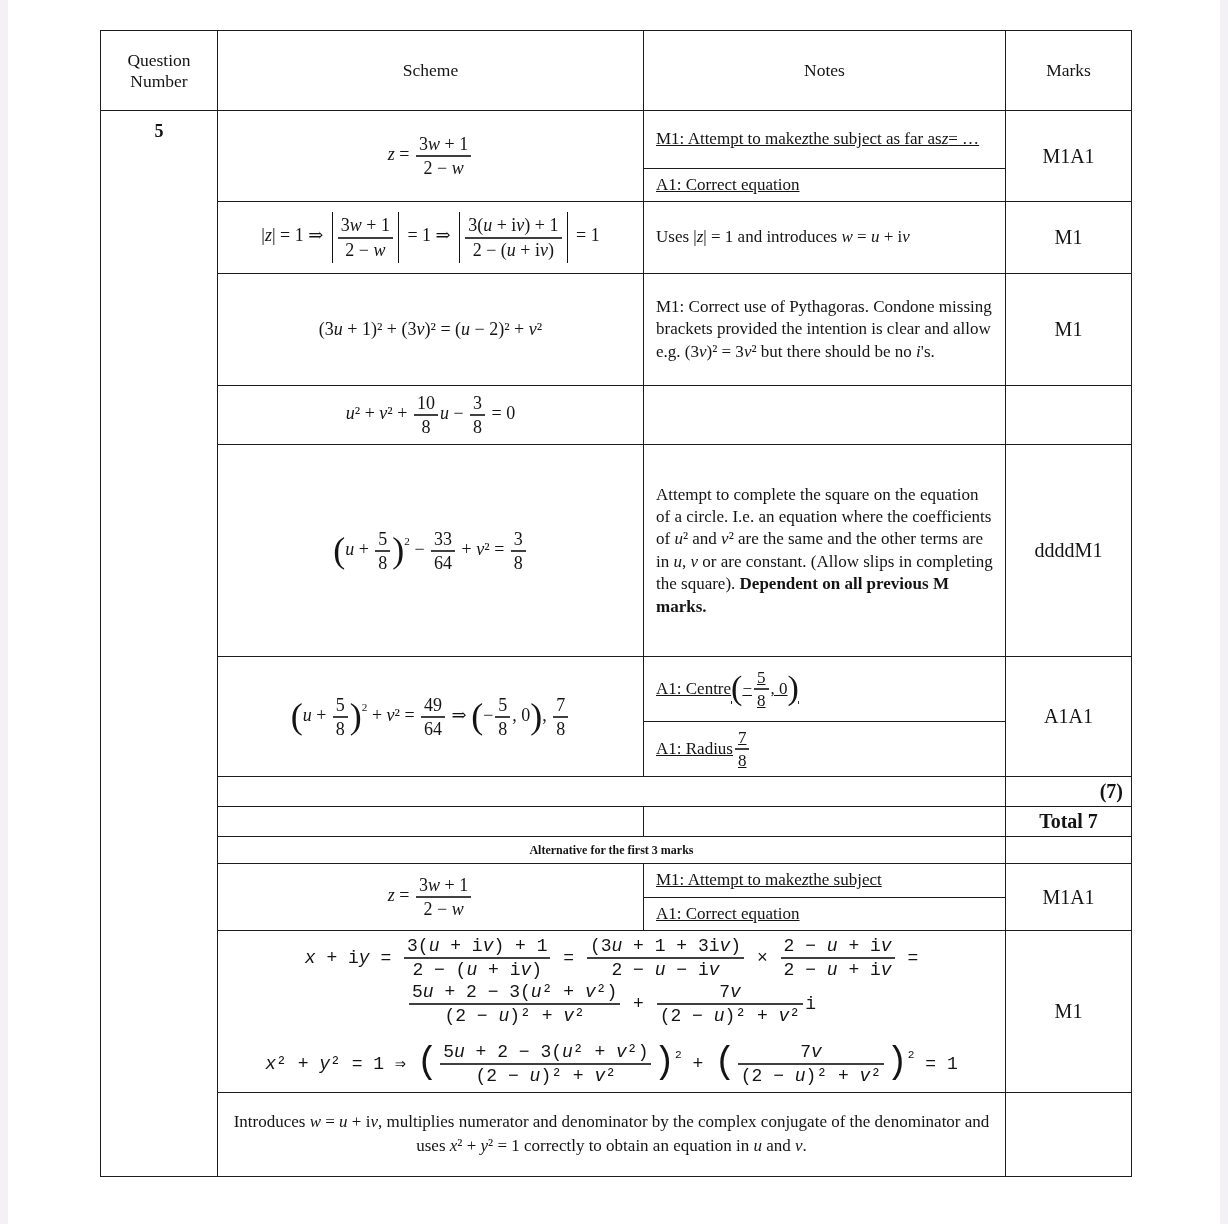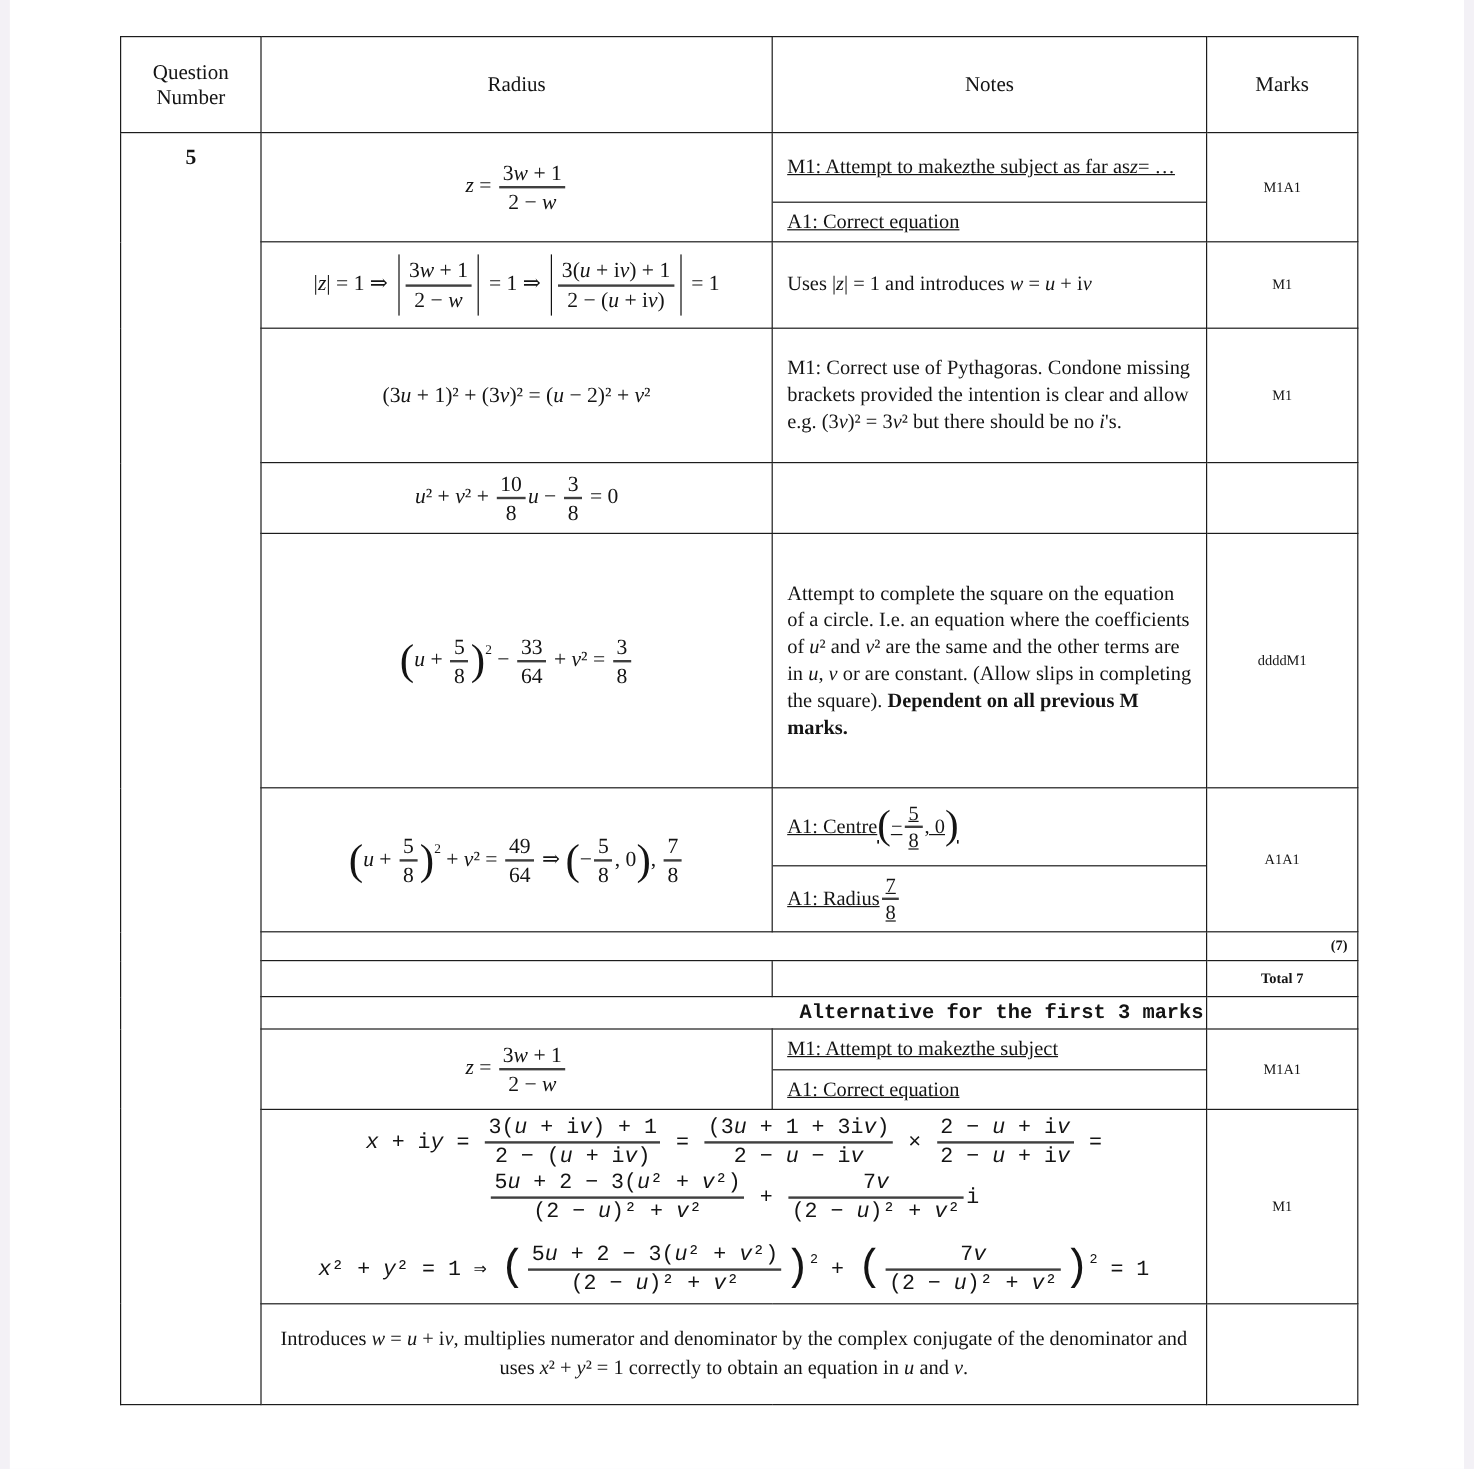--- a/index.html
+++ b/index.html
@@ -24,24 +24,24 @@
   .ms th { font-weight: normal; font-size: 17.5px; vertical-align: middle; text-align: center; padding: 4px; }
   .qn {
     vertical-align: top; text-align: center;
     font-weight: bold; font-size: 18px; padding-top: 10px;
   }
   .scheme { text-align: center; vertical-align: middle; padding: 6px 8px; }
   .notes-cell { vertical-align: middle; text-align: left; padding: 4px 10px 4px 12px; line-height: 1.32; }
   .stack { padding: 0; vertical-align: middle; }
   .stack .sub { padding: 5px 10px 5px 12px; line-height: 1.3; display: flex; align-items: center; flex-wrap: wrap; text-decoration: underline; }
   .stack .sub + .sub { border-top: 1px solid #1c1c1c; }
-  .marks { text-align: center; vertical-align: middle; padding: 3px 6px; font-size: 12px; }
+  .marks { text-align: center; vertical-align: middle; padding: 3px 6px; font-size: 20px; }
   .bracket { text-align: right; font-weight: bold; padding-right: 8px; }
   .total { font-weight: bold; }
-  .alt-title { text-align: right; font-weight: bold; vertical-align: middle; padding: 2px; font-size: 17px; font-family: Liberation Mono, monospace; }
+  .alt-title { text-align: center; font-weight: bold; vertical-align: middle; padding: 2px; font-size: 12px; }
   .bigmath { text-align: center; vertical-align: middle; padding: 4px 4px; font-family: Liberation Mono, monospace; }
   .bigmath .line2 { margin-top: 14px; }
   .summary { text-align: center; vertical-align: middle; padding: 6px 14px; line-height: 1.4; }
   .math { font-size: 18px; }
   
   .fr { display: inline-block; vertical-align: middle; text-align: center; margin: 0 2px; line-height: 1.12; }
   .fr > span { display: block; padding: 1px 3px; }
   .fr > span:first-child { border-bottom: 2px solid #404040; }
   .abs {
     display: inline-block; vertical-align: middle;
@@ -60,21 +60,21 @@
   <table class="ms">
     <colgroup>
       <col style="width:117px">
         <col style="width:426px">
         <col style="width:362px">
         <col style="width:126px">
     </colgroup>
     <tbody>
         <tr style="height:80px">
       <th>Question Number</th>
-      <th>Radius</th>
+      <th>Scheme</th>
       <th>Notes</th>
       <th>Marks</th>
     </tr>
 
     <tr style="height:86px">
       <td class="qn" rowspan="12">5</td>
       <td class="scheme">
         <div class="math"><i>z</i> = <span class="fr"><span>3<i>w</i> + 1</span><span>2 − <i>w</i></span></span></div>
       </td>
       <td class="stack">

